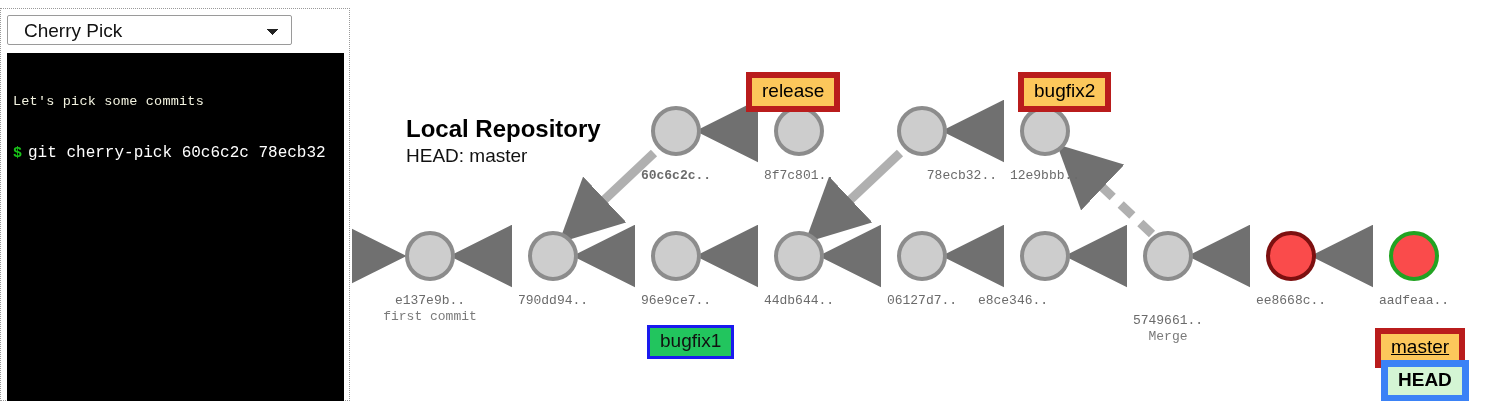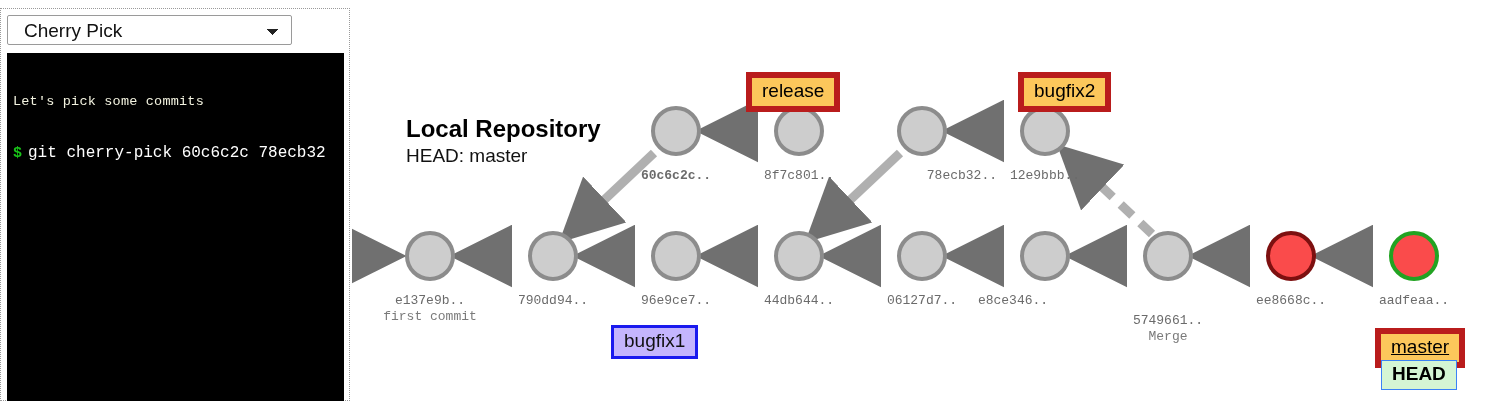--- a/index.html
+++ b/index.html
@@ -120,27 +120,28 @@
     padding: 2px 10px 4px 10px;
     white-space: nowrap;
     line-height: 1.15;
   }
   .tag.branch {
     background: #fcc75b;
     border: 6px solid #b91c1c;
     color: #000000;
   }
   .tag.branch-blue {
-    background: #c4b5fd;
+    background: #22c55e;
     border: 3px solid #1a1aee;
     color: #111;
+    margin-left: 36px;
   }
   .tag.head {
     background: #d4f5d4;
-    border: 1px solid #3b82f6;
+    border: 7px solid #3b82f6;
     color: #000;
     font-weight: bold;
   }
 </style>
 </head>
 <body>
 
 <div id="app">
 
   <div id="console-panel">

